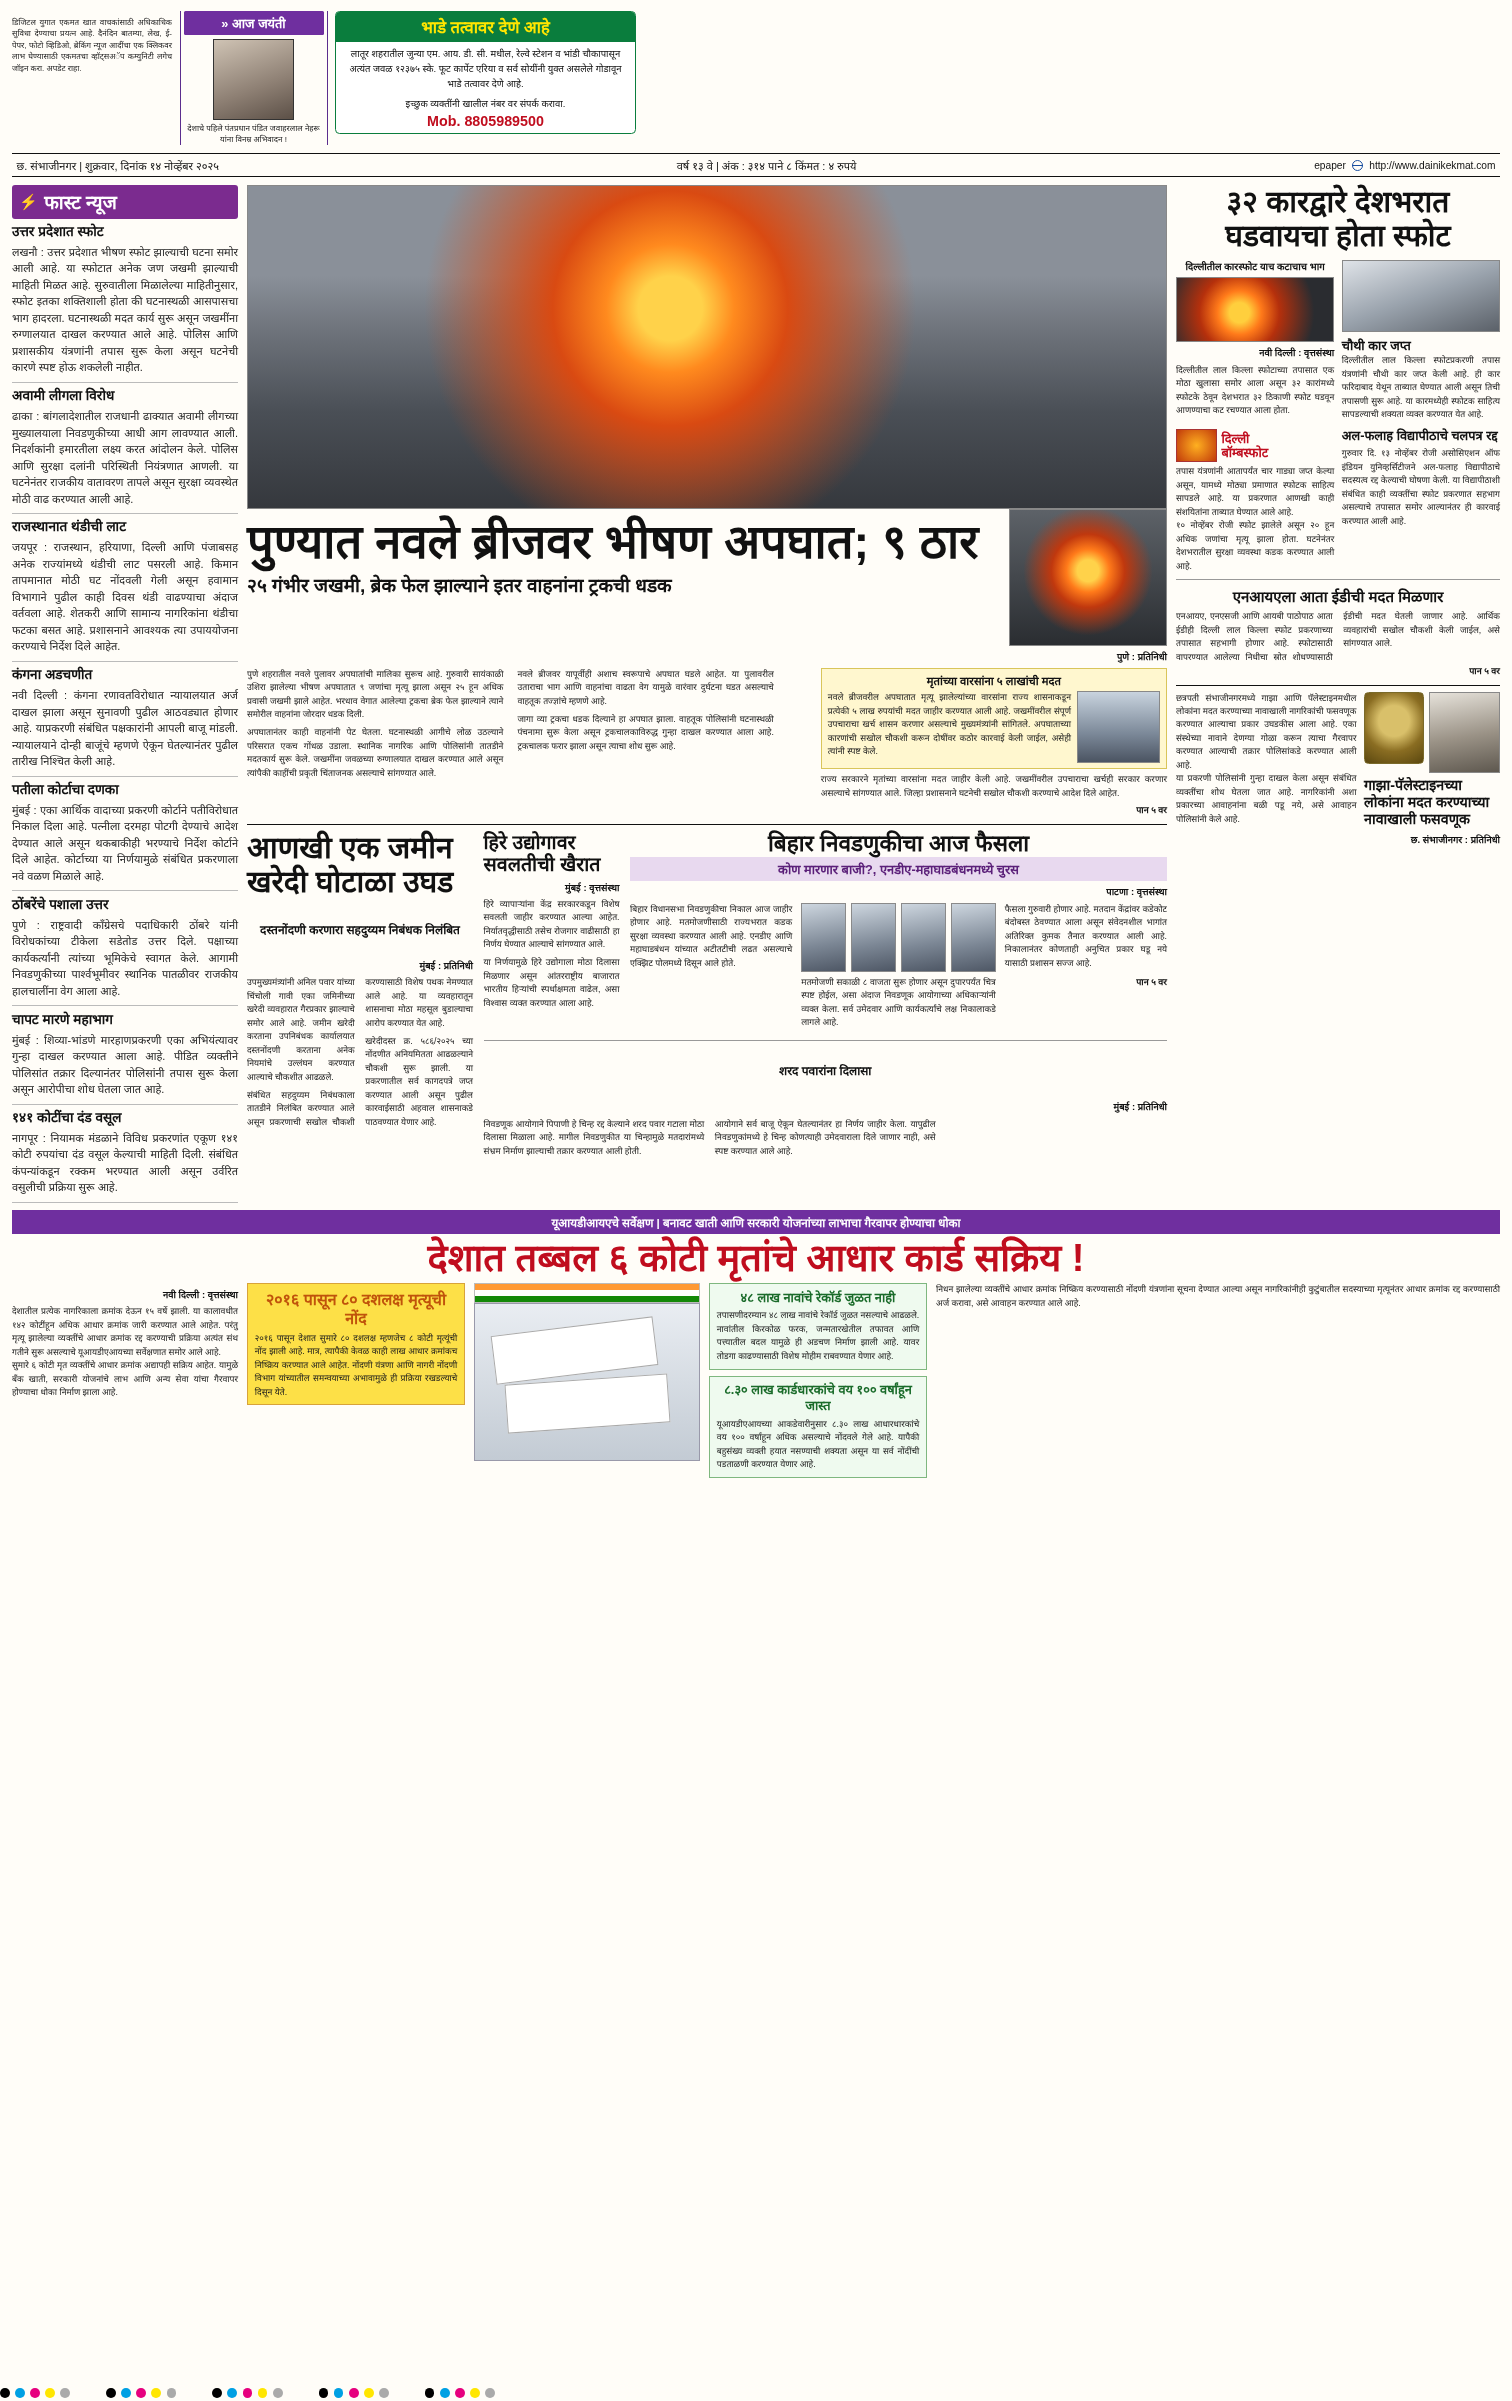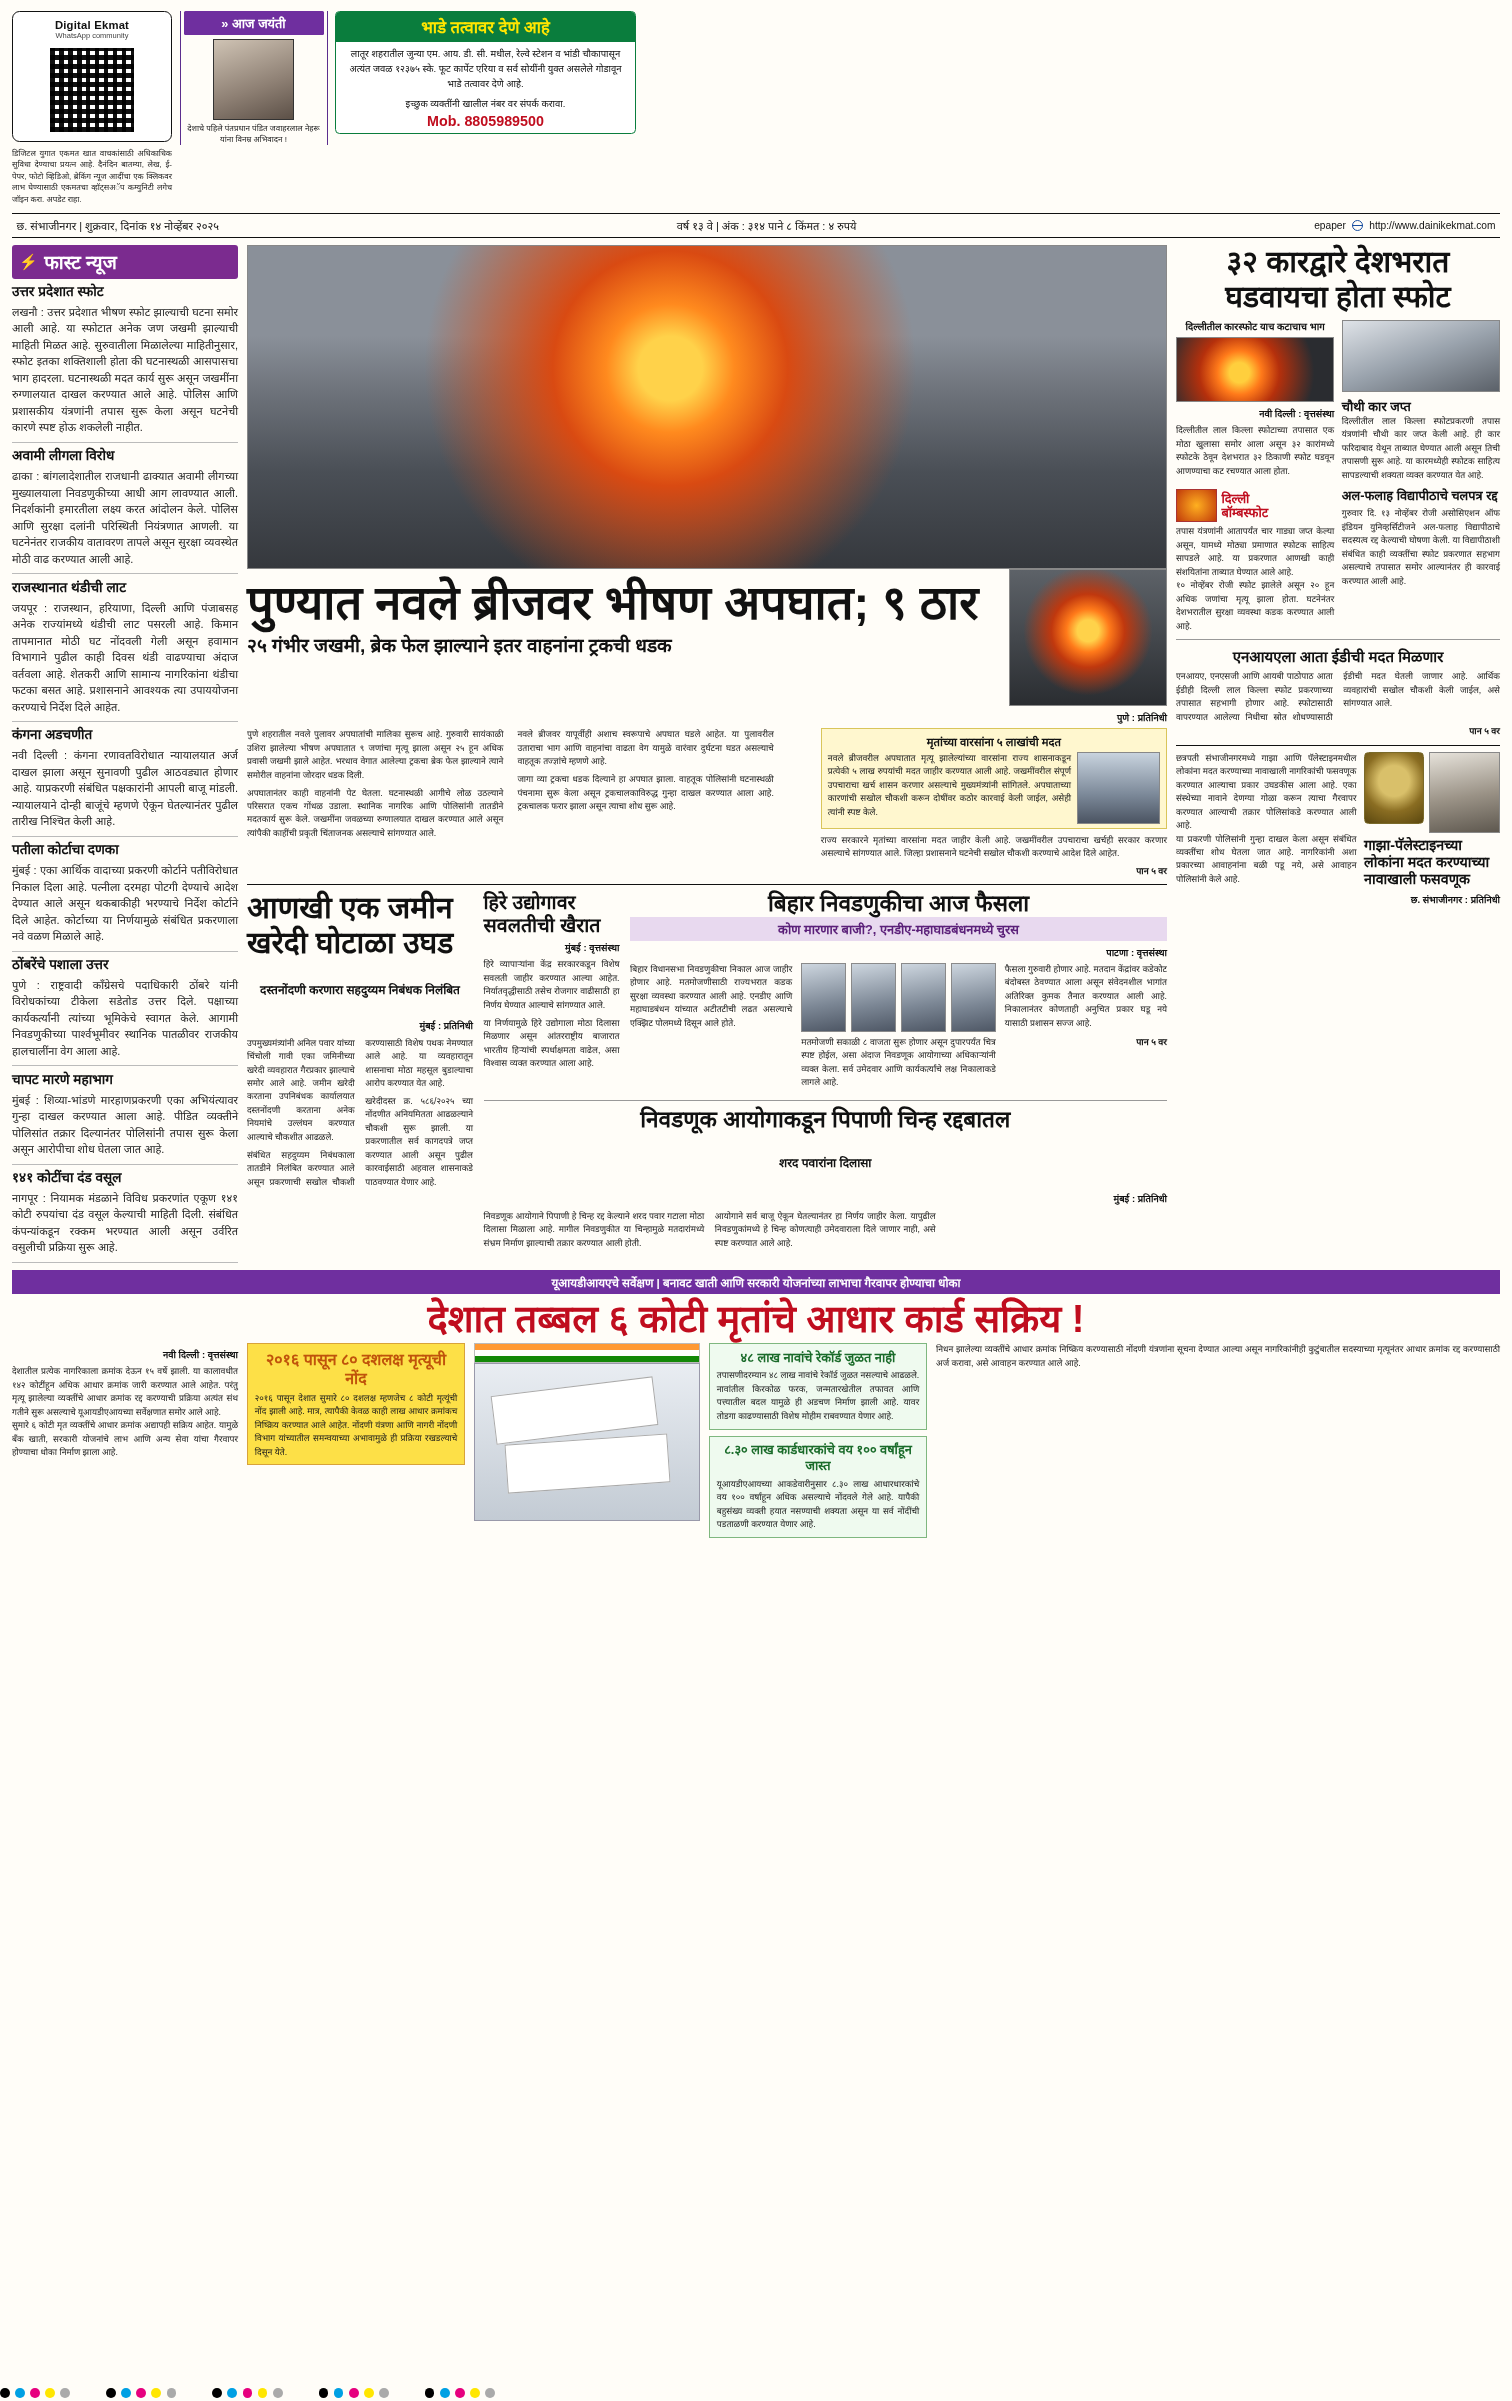--- a/index.html
+++ b/index.html
@@ -123,25 +123,20 @@
   .mullah { width:81px; height:81px; background:linear-gradient(170deg,#e6e2da,#9a9286 55%,#5e584f); border:0.8px solid #888; }
 </style>
 </head>
 <body>
 
 <div class="page">
 
   <div class="masthead">
 
     <div class="qr-box">
-      <div class="qr-card">
-        <div class="qr-title">Digital Ekmat</div>
-        <div class="qr-sub">WhatsApp community</div>
-        <div class="qr-img"></div>
-      </div>
       <div class="qr-note">डिजिटल युगात एकमत खात वाचकांसाठी अधिकाधिक सुविधा देण्याचा प्रयत्न आहे. दैनंदिन बातम्या, लेख, ई-पेपर, फोटो व्हिडिओ, ब्रेकिंग न्यूज आदींचा एक क्लिकवर लाभ घेण्यासाठी एकमतचा व्हॉट्सअॅप कम्युनिटी लगेच जॉइन करा. अपडेट राहा.</div>
     </div>
 
 
     <div class="netaji">
       <div class="netaji-head">» आज जयंती</div>
       <div class="netaji-photo"></div>
       <div class="netaji-cap">देशाचे पहिले पंतप्रधान पंडित जवाहरलाल नेहरू यांना विनम्र अभिवादन !</div>
     </div>
 
@@ -292,21 +287,20 @@
                   </div>
                   <div class="bold" style="font-size:9px;text-align:right;">पान ५ वर</div>
                 </div>
               </div>
             </div>
           </div>
 
           <div class="hr-thin"></div>
 
           <div>
-            <div class="sec-head sm center">निवडणूक आयोगाकडून पिपाणी चिन्ह रद्दबातल</div>
             <div class="sub-head">शरद पवारांना दिलासा</div>
             <div class="byline">मुंबई : प्रतिनिधी</div>
             <div class="body cols3">
               <p>निवडणूक आयोगाने पिपाणी हे चिन्ह रद्द केल्याने शरद पवार गटाला मोठा दिलासा मिळाला आहे. मागील निवडणुकीत या चिन्हामुळे मतदारांमध्ये संभ्रम निर्माण झाल्याची तक्रार करण्यात आली होती.</p>
               <p>आयोगाने सर्व बाजू ऐकून घेतल्यानंतर हा निर्णय जाहीर केला. यापुढील निवडणुकांमध्ये हे चिन्ह कोणत्याही उमेदवाराला दिले जाणार नाही, असे स्पष्ट करण्यात आले आहे.</p>
             </div>
           </div>
         </div>
       </div>
     </div>

